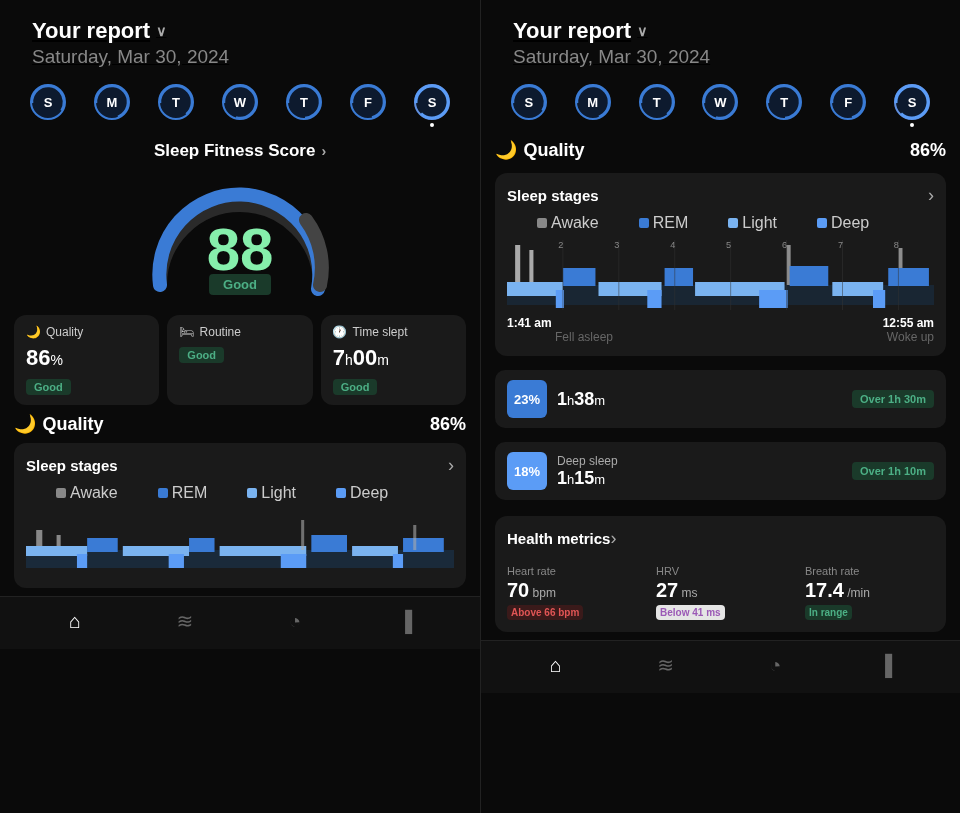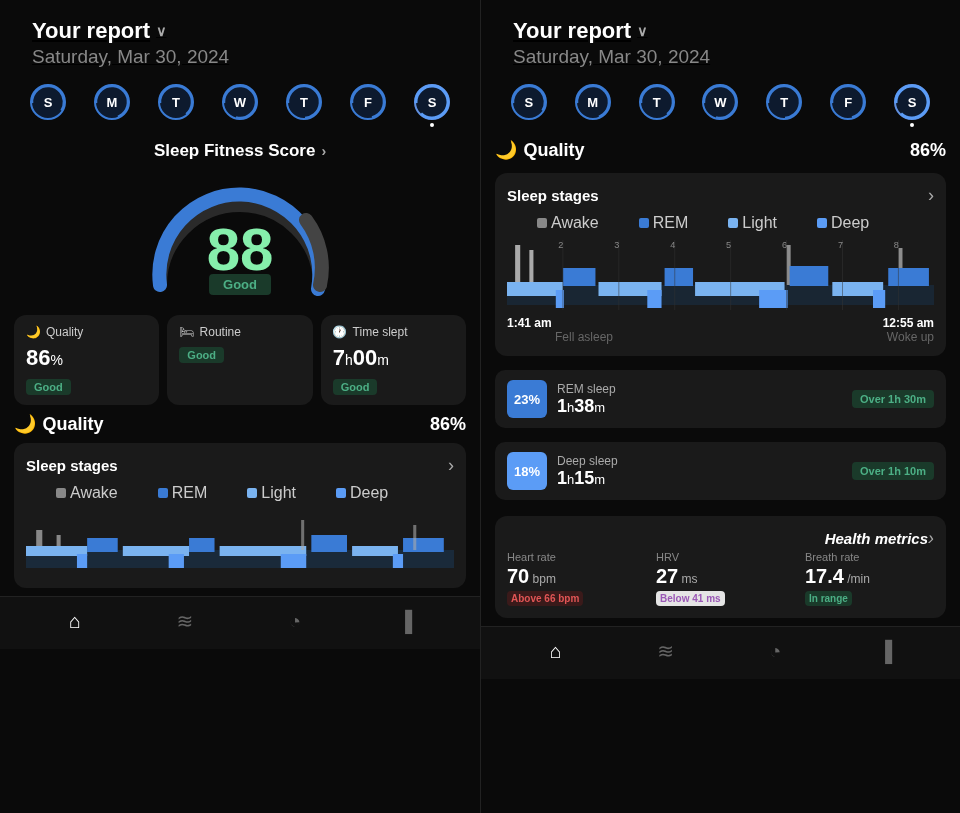--- a/index.html
+++ b/index.html
@@ -314,24 +314,23 @@
 
     
     .health-section {
       background: #1a1a1a;
       border-radius: 12px;
       padding: 12px;
       margin: 0 14px 8px;
     }
     .health-header {
       display: flex;
-      justify-content: flex-end;
-      align-items: center;
-      margin-bottom: 2px;
-      font-style: italic;
+      justify-content: flex-start;
+      align-items: center;
+      margin-bottom: 16px;
     }
     .health-title {
       color: #fff;
       font-size: 15px;
       font-weight: 600;
     }
     .health-metrics-row {
       display: flex;
       gap: 20px;
     }
@@ -733,21 +732,20 @@
           <div class="chart-time-label" style="text-align:right;">Woke up</div>
         </div>
       </div>
     </div>
   </div>
 
   <div style="padding: 0 14px 6px;">
     <div class="sleep-bar-row">
       <div class="sleep-bar-pct">23%</div>
       <div class="sleep-bar-info">
-        <div class="sleep-bar-label">REM sleep</div>
         <div class="sleep-bar-time">
           1<span class="unit">h</span>38<span class="unit">m</span>
         </div>
       </div>
       <div class="sleep-bar-badge">Over 1h 30m</div>
     </div>
   </div>
 
   <div style="padding: 0 14px 8px;">
     <div class="sleep-bar-row">

